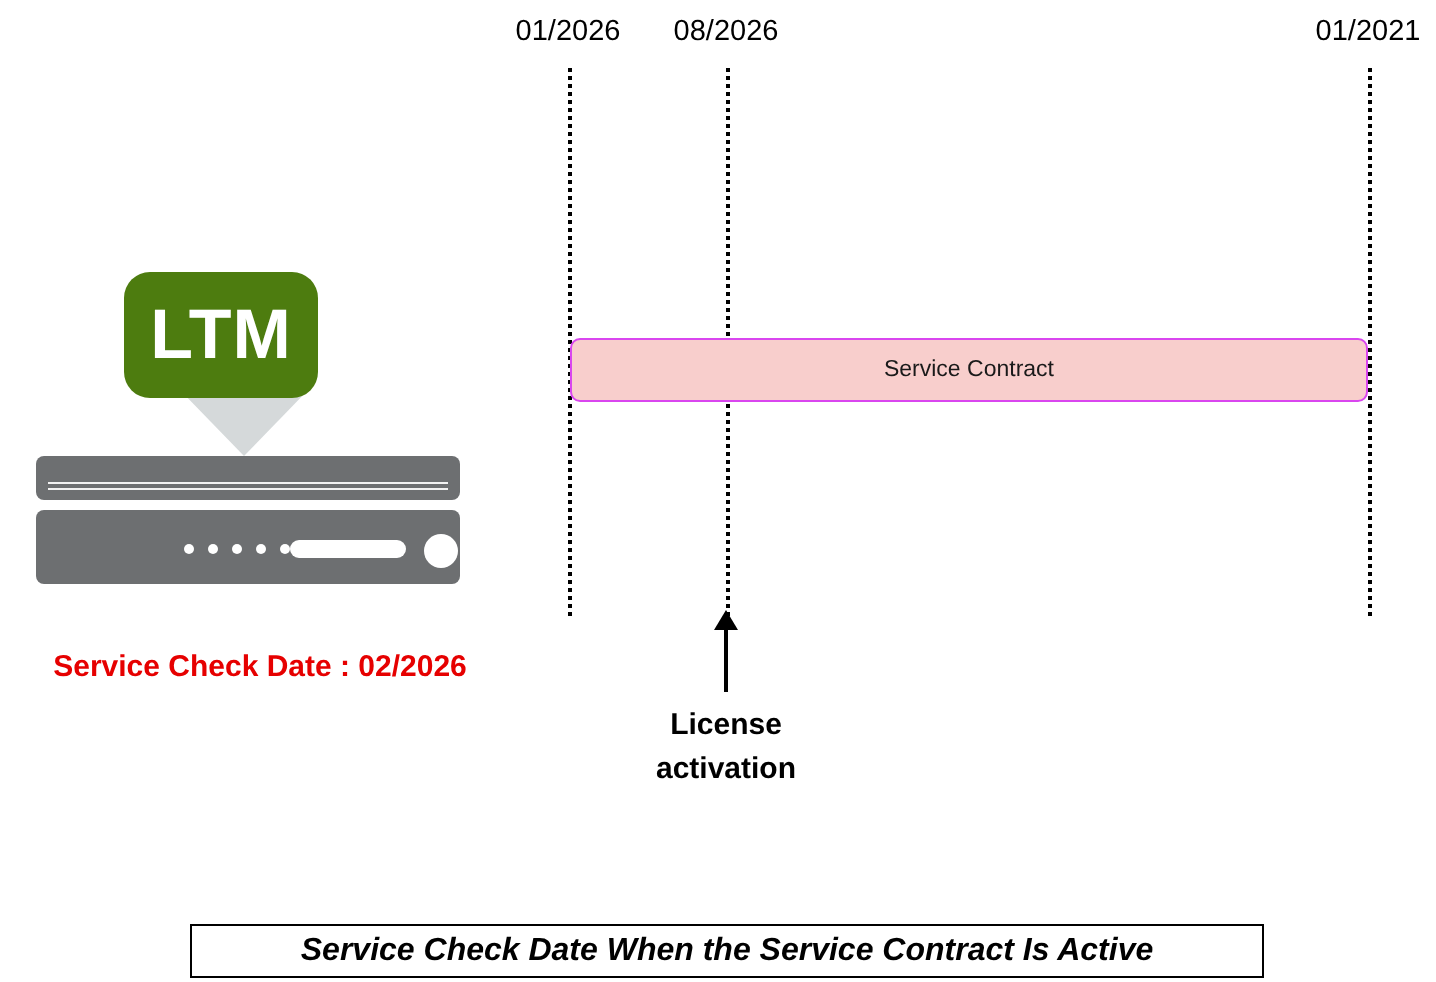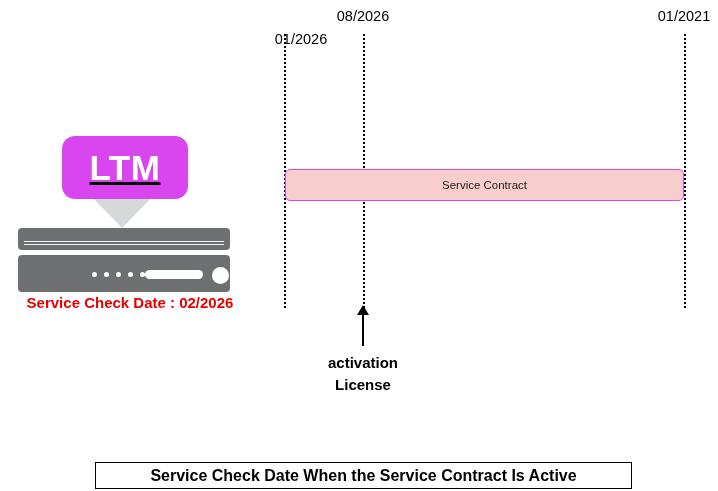--- a/index.html
+++ b/index.html
@@ -64,29 +64,28 @@
     position: absolute;
     left: 14px;
     top: 136px;
     width: 216px;
     height: 156px;
   }
   .ltm-badge {
     position: absolute;
     left: 48px;
     top: 0px;
-    width: 126px;
+    width: 97px;
     height: 63px;
-    background: #d946ef;
+    background: #4d7c0f;
     border-radius: 13px;
     display: flex;
     align-items: center;
     justify-content: center;
     z-index: 2;
-    text-decoration: underline;
   }
   .ltm-badge-text {
     font-size: 35px;
     font-weight: bold;
     color: #ffffff;
     letter-spacing: 0.5px;
     line-height: 36px;
   }
   .ltm-pointer {
     position: absolute;
@@ -151,21 +150,21 @@
     width: 17px;
     height: 17px;
     border-radius: 50%;
     background: #ffffff;
   }
 
   
   .check-date {
     position: absolute;
     left: 0px;
-    top: 293px;
+    top: 324px;
     width: 260px;
     text-align: center;
     font-size: 15px;
     font-weight: bold;
     color: #e60000;
     line-height: 19px;
     white-space: nowrap;
   }
 
   
@@ -205,35 +204,36 @@
     left: 95px;
     top: 462px;
     width: 537px;
     height: 27px;
     box-sizing: border-box;
     border: 1px solid #000000;
     background: #ffffff;
     display: flex;
     align-items: center;
     justify-content: center;
+    font-style: italic;
   }
   .caption-text {
     font-size: 16px;
     font-weight: bold;
     color: #000000;
     line-height: 20px;
     white-space: nowrap;
   }
 </style>
 </head>
 <body>
 
 <div class="stage">
 
-  <div class="date-label" style="left:301px; top:7px;margin-top:23px;">01/2026</div>
+  <div class="date-label" style="left:284px; top:7px;">01/2026</div>
   <div class="date-label" style="left:363px; top:7px;">08/2026</div>
   <div class="date-label" style="left:684px; top:7px;">01/2021</div>
 
   <div class="guide" style="left:284px; top:34px; height:274px;"></div>
   <div class="guide" style="left:363px; top:34px; height:274px;"></div>
   <div class="guide" style="left:684px; top:34px; height:274px;"></div>
 
   <div class="contract-bar" style="left:285px; top:169px; width:399px; height:32px;">
     <span class="contract-bar-label">Service Contract</span>
   </div>
@@ -258,21 +258,21 @@
       <div class="server-pill"></div>
       <div class="server-knob"></div>
     </div>
   </div>
 
   <div class="check-date">Service Check Date : 02/2026</div>
 
   <div class="callout-head"></div>
   <div class="callout-arrow"></div>
   <div class="callout-text">
+    <div>License</div>
     <div>activation</div>
-    <div>License</div>
   </div>
 
   <div class="caption">
     <span class="caption-text">Service Check Date When the Service Contract Is Active</span>
   </div>
 
 </div>
 
 </body></html>

